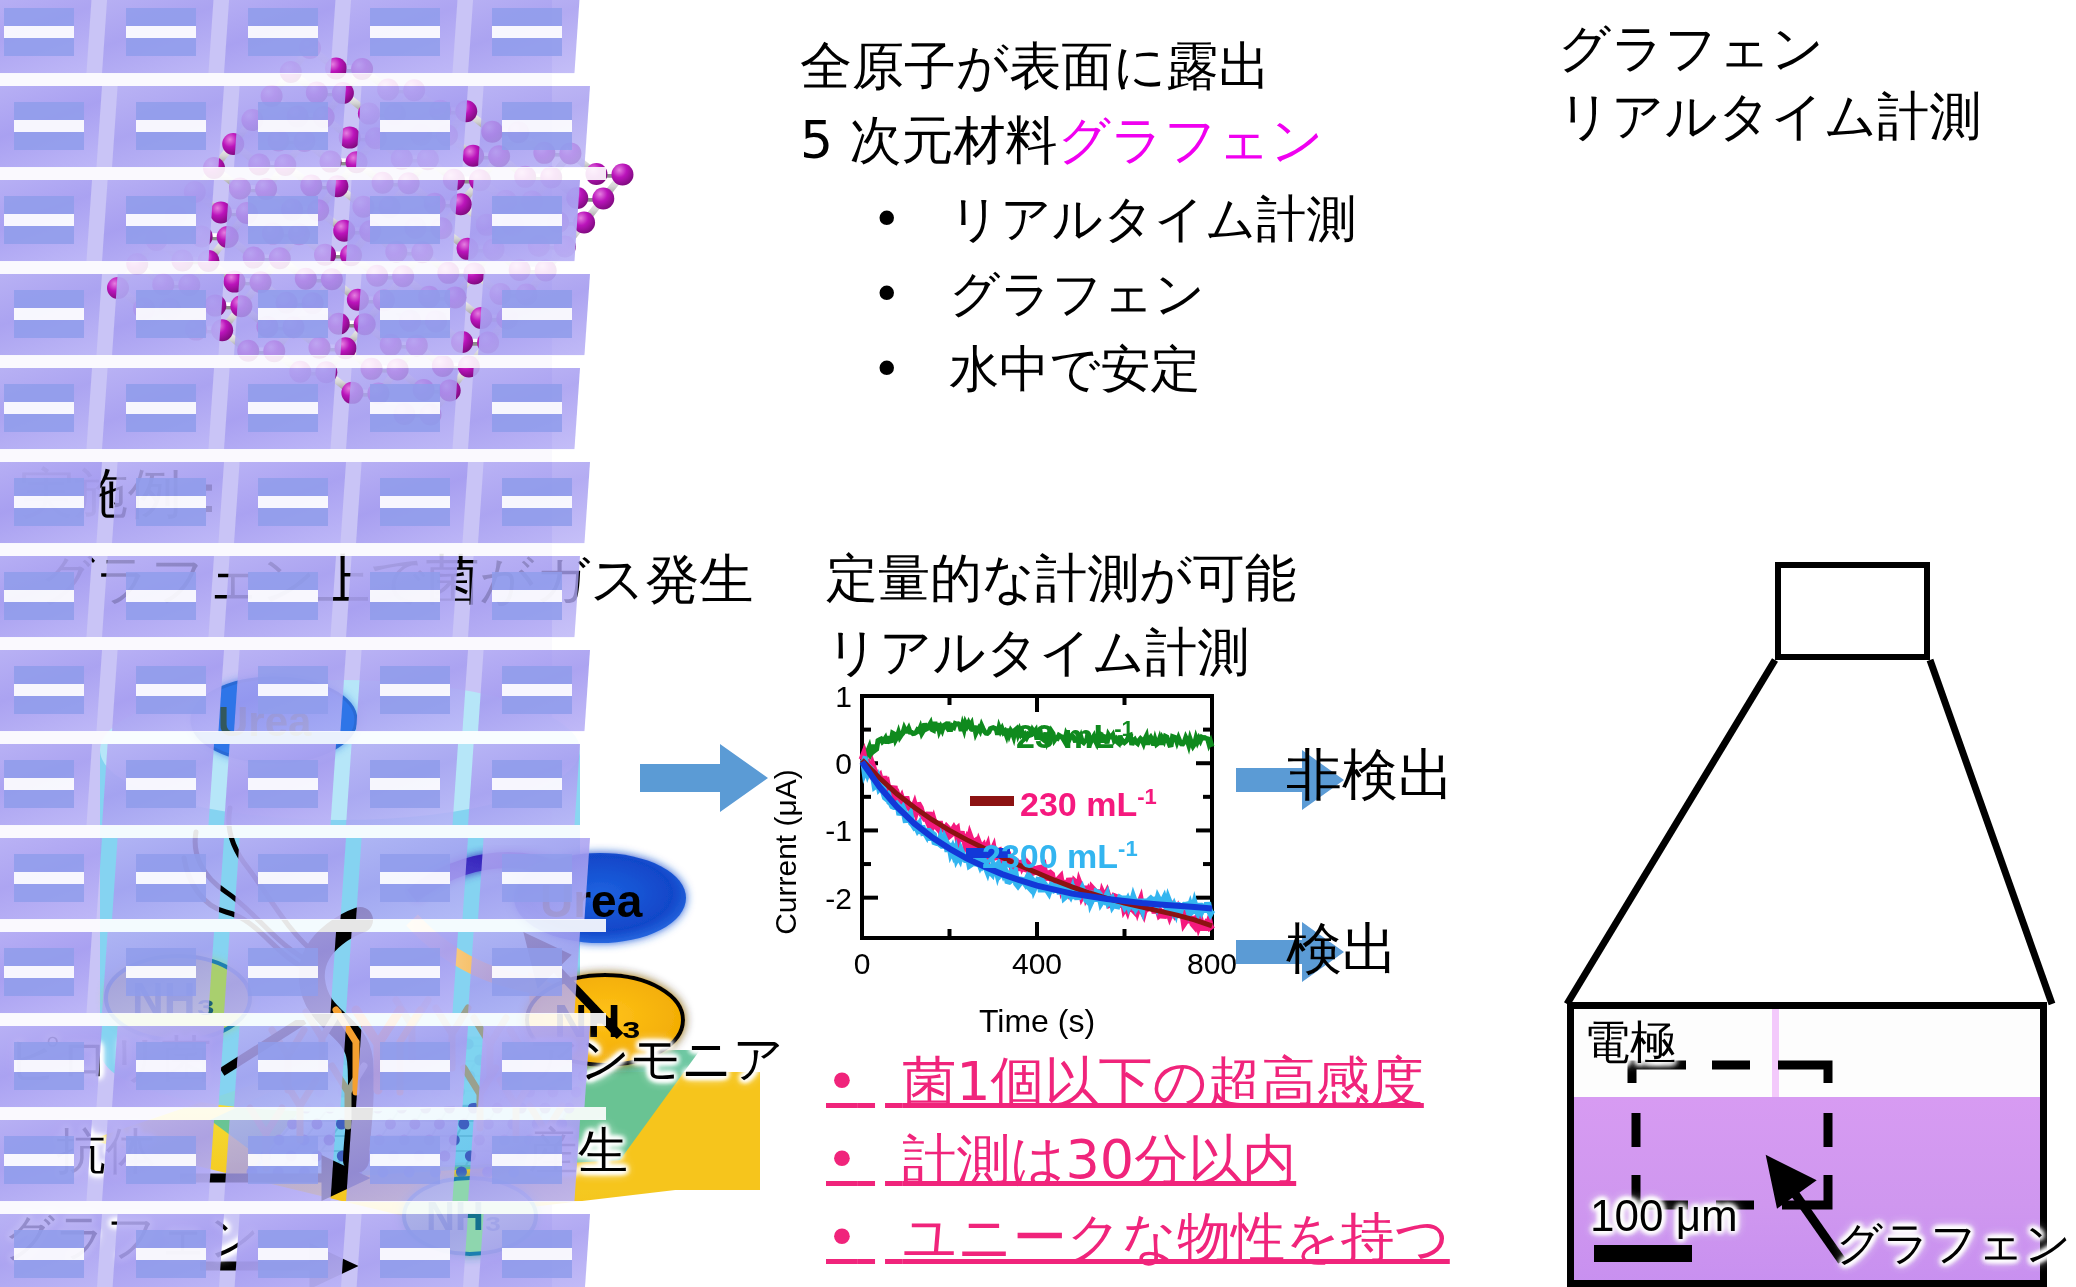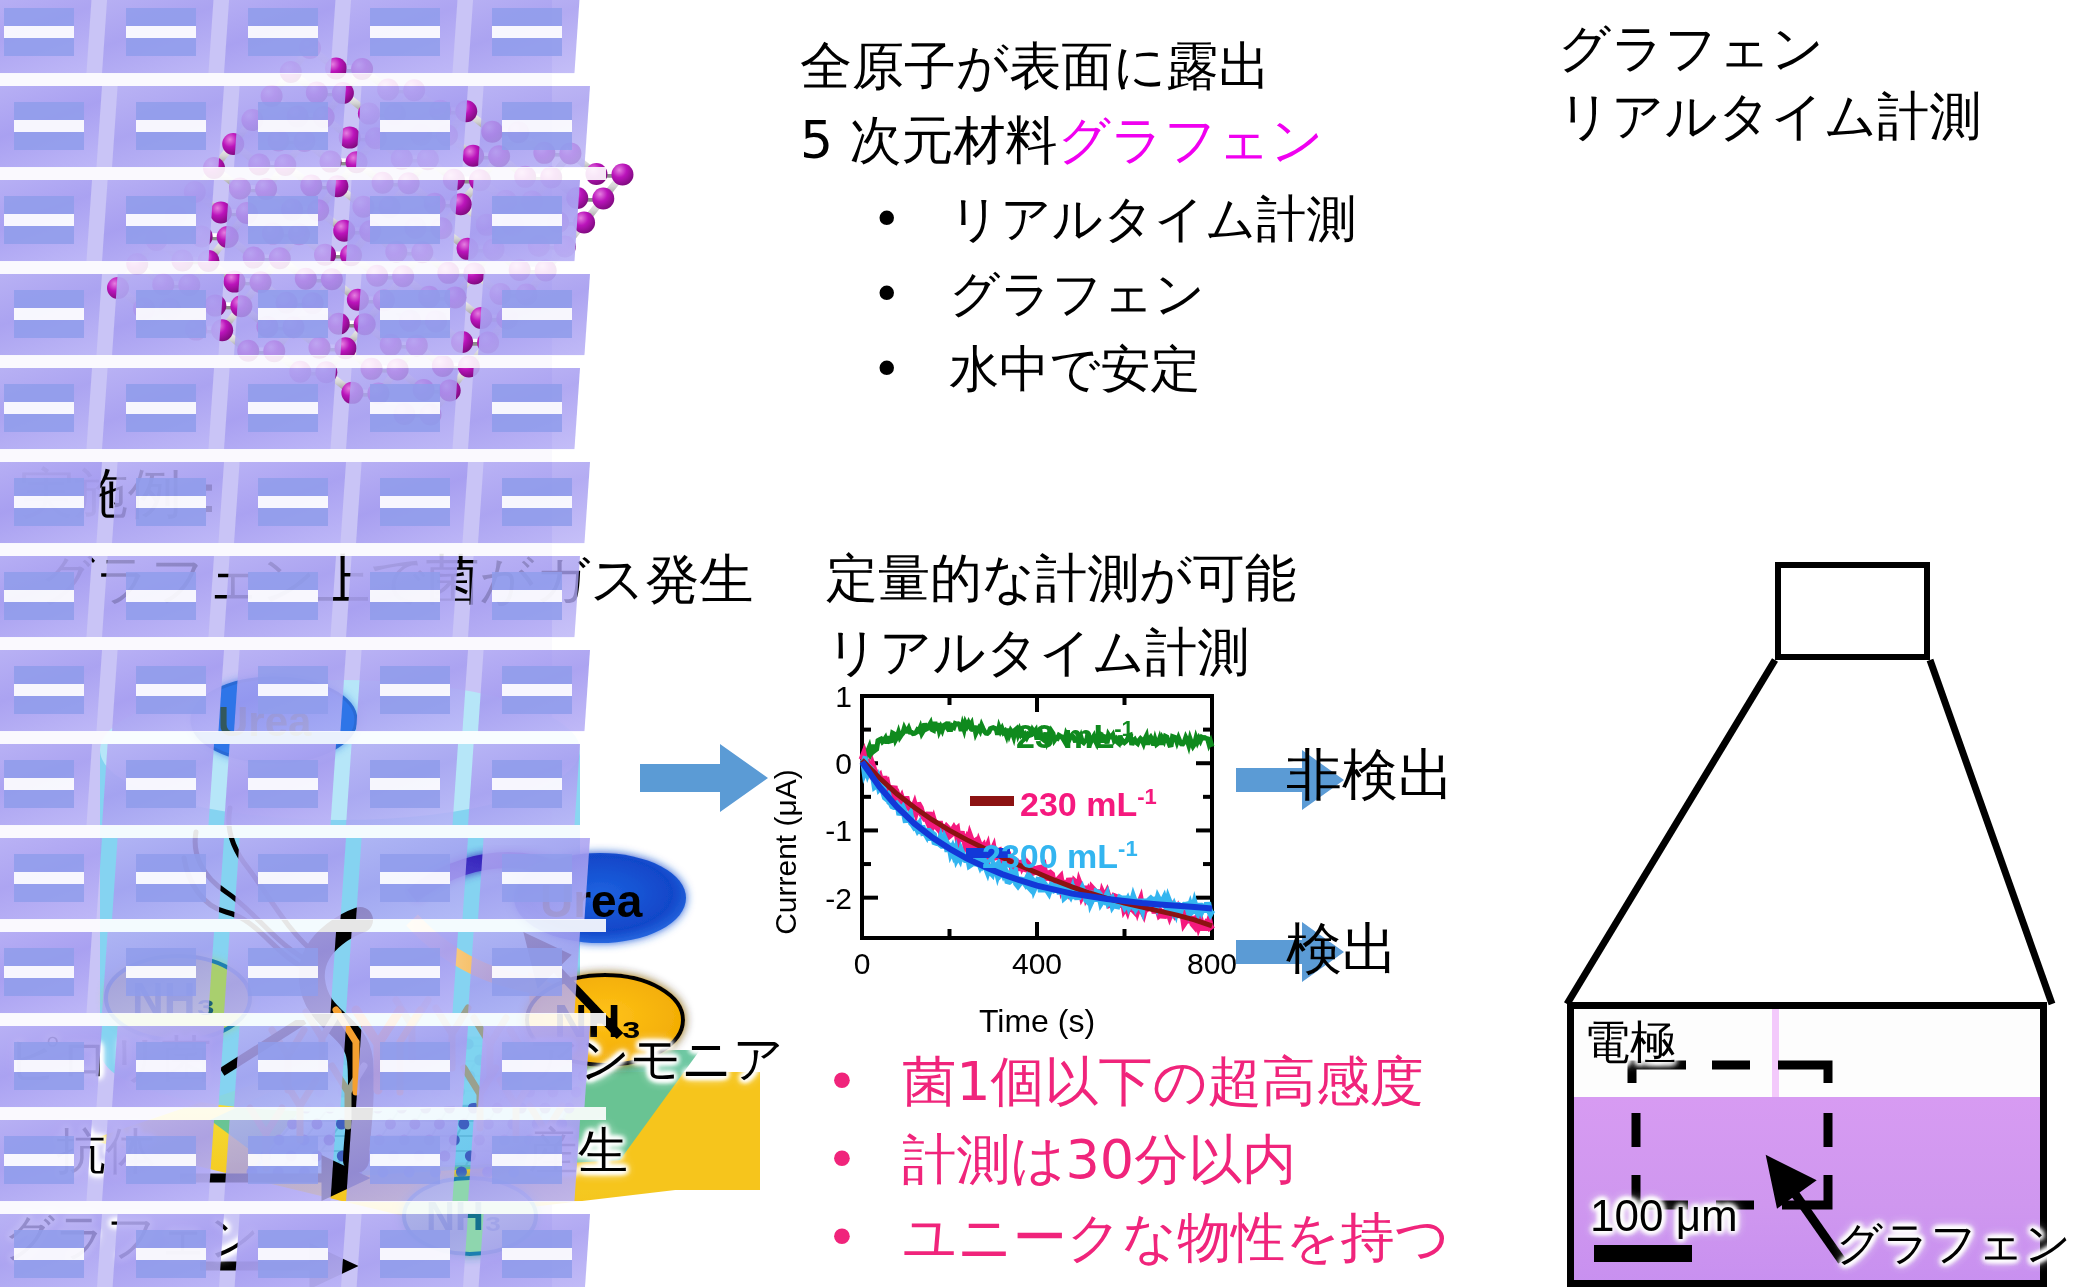--- a/index.html
+++ b/index.html
@@ -8,21 +8,21 @@
     font-family:"Liberation Sans","DejaVu Sans",sans-serif;color:#000;
   }
   .abs{position:absolute;}
   .nosel{-webkit-user-select:none;user-select:none;}
 
   
   .jp{font-family:"DejaVu Sans","Liberation Sans",sans-serif;line-height:1.18;white-space:nowrap;}
   .t-head{font-size:52px;}
   .t-bul{font-size:50px;}
   .magenta{color:#f000f0;}
-  .pinktxt{color:#f0247b;}
+  .pinktxt{color:#f0247b;text-decoration:underline;}
 
   .glow{
     text-shadow:
       0 0 6px #fff,0 0 6px #fff,0 0 6px #fff,0 0 6px #fff,
       2px 0 5px #fff,-2px 0 5px #fff,0 2px 5px #fff,0 -2px 5px #fff,
       0 0 12px #fff,0 0 12px #fff;
   }
 
   
   #lattice{left:10px;top:8px;width:780px;height:420px;}

